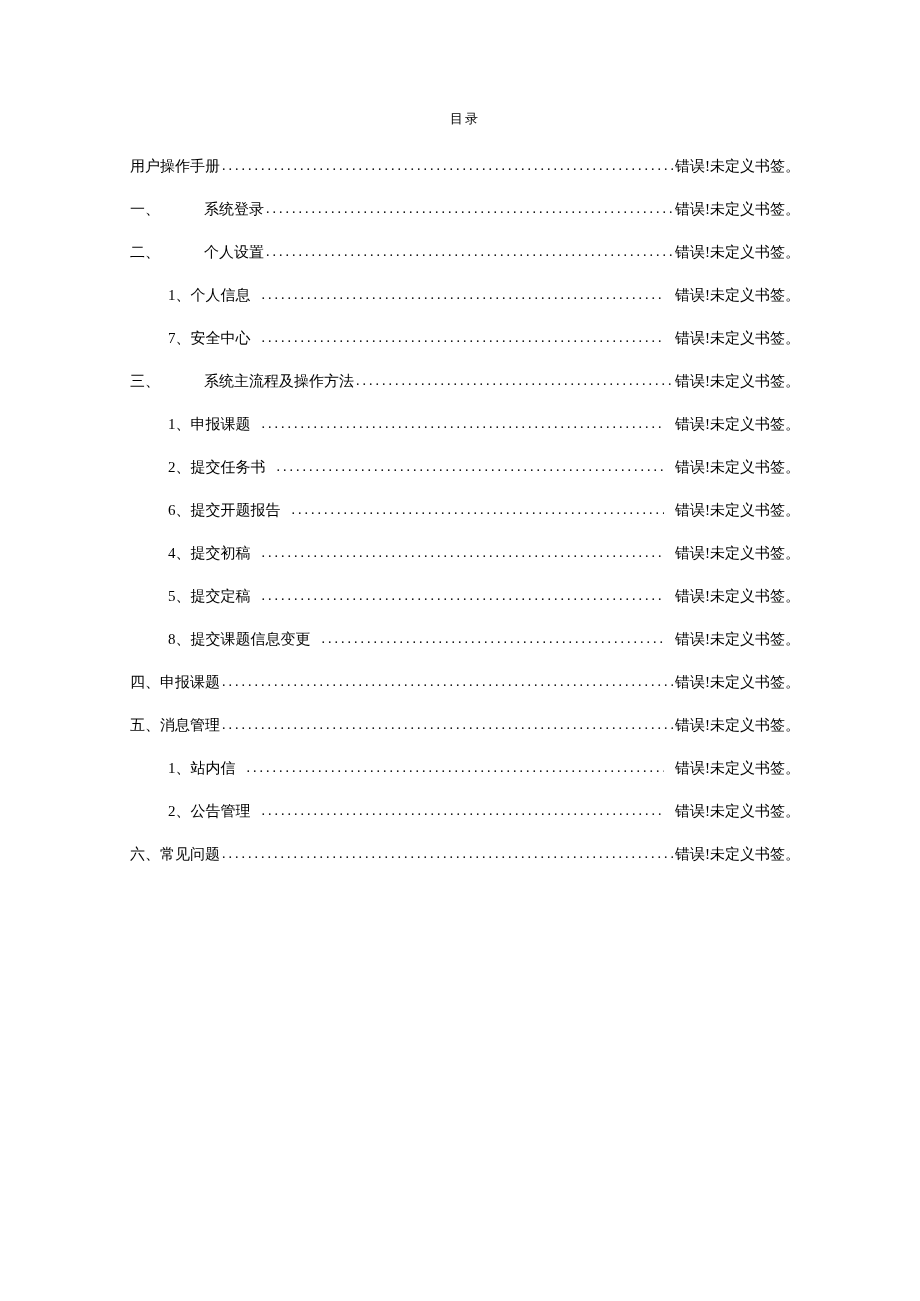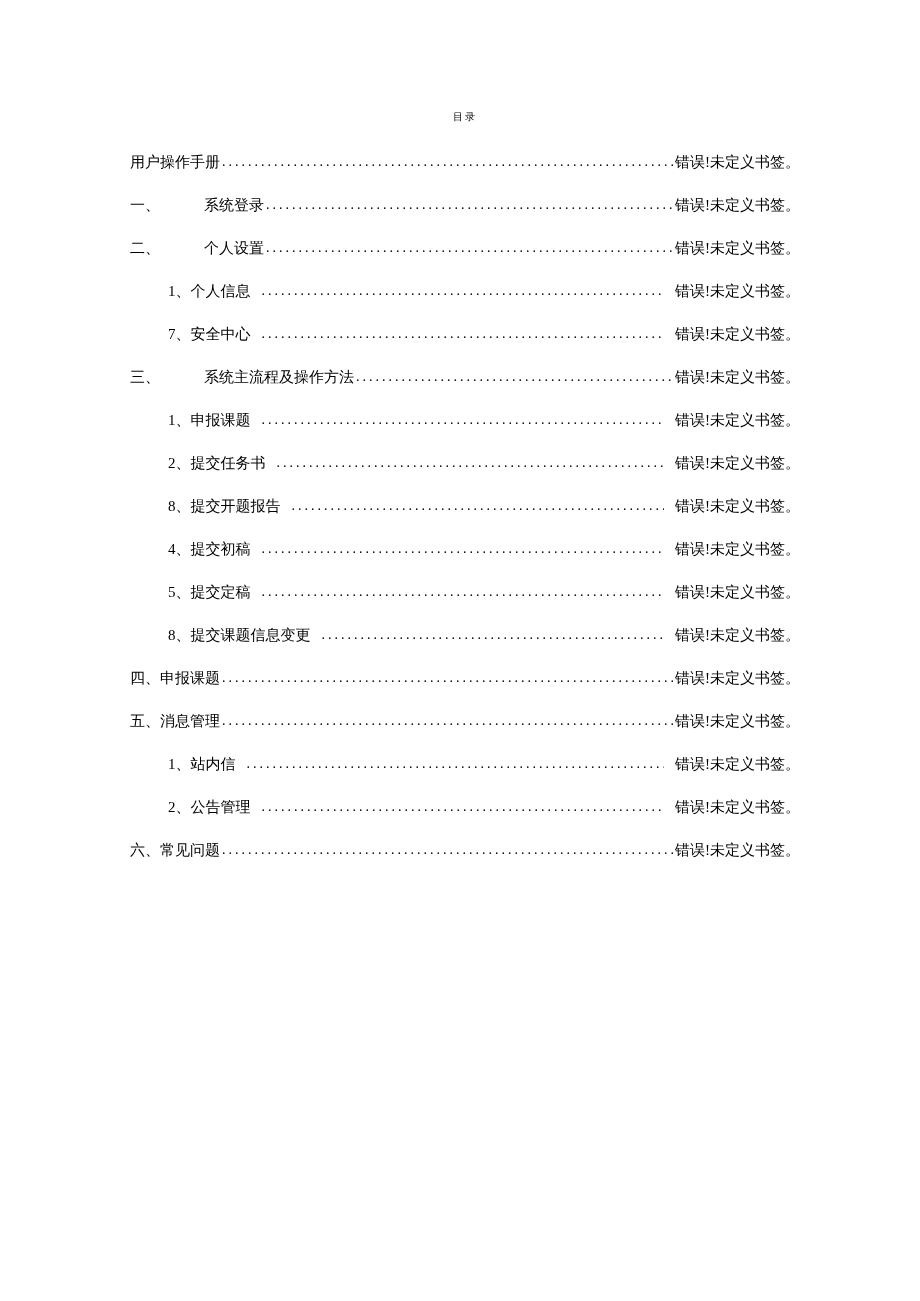--- a/index.html
+++ b/index.html
@@ -11,21 +11,21 @@
       width: 920px;
       height: 1301px;
       background: #ffffff;
       font-family: "SimSun", "宋体", serif;
       font-size: 15px;
       color: #000000;
       padding: 110px 120px 0 130px;
     }
     .toc-title {
       text-align: center;
-      font-size: 10px;
+      font-size: 13px;
       margin-bottom: 28px;
       letter-spacing: 2px;
     }
     .toc-entry {
       display: flex;
       align-items: baseline;
       margin-bottom: 22px;
       white-space: nowrap;
       line-height: 1.4;
       text-align: center;
@@ -102,21 +102,21 @@
       <span class="toc-label">1、申报课题</span>
       <span class="toc-dots"></span>
       <span class="toc-page">错误!未定义书签。</span>
     </div>
     <div class="toc-entry indent-1">
       <span class="toc-label">2、提交任务书</span>
       <span class="toc-dots"></span>
       <span class="toc-page">错误!未定义书签。</span>
     </div>
     <div class="toc-entry indent-1">
-      <span class="toc-label">8、提交开题报告</span>
+      <span class="toc-label">6、提交开题报告</span>
       <span class="toc-dots"></span>
       <span class="toc-page">错误!未定义书签。</span>
     </div>
     <div class="toc-entry indent-1">
       <span class="toc-label">4、提交初稿</span>
       <span class="toc-dots"></span>
       <span class="toc-page">错误!未定义书签。</span>
     </div>
     <div class="toc-entry indent-1">
       <span class="toc-label">5、提交定稿</span>

